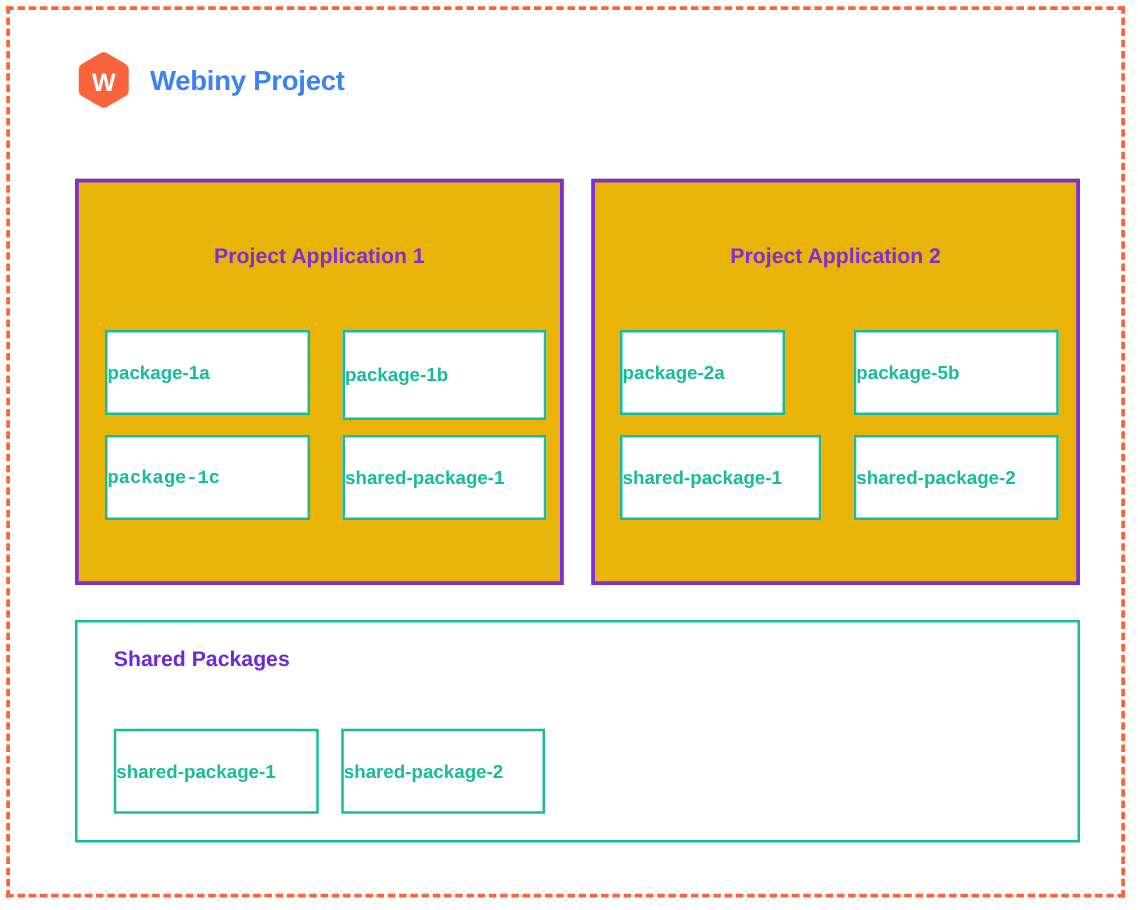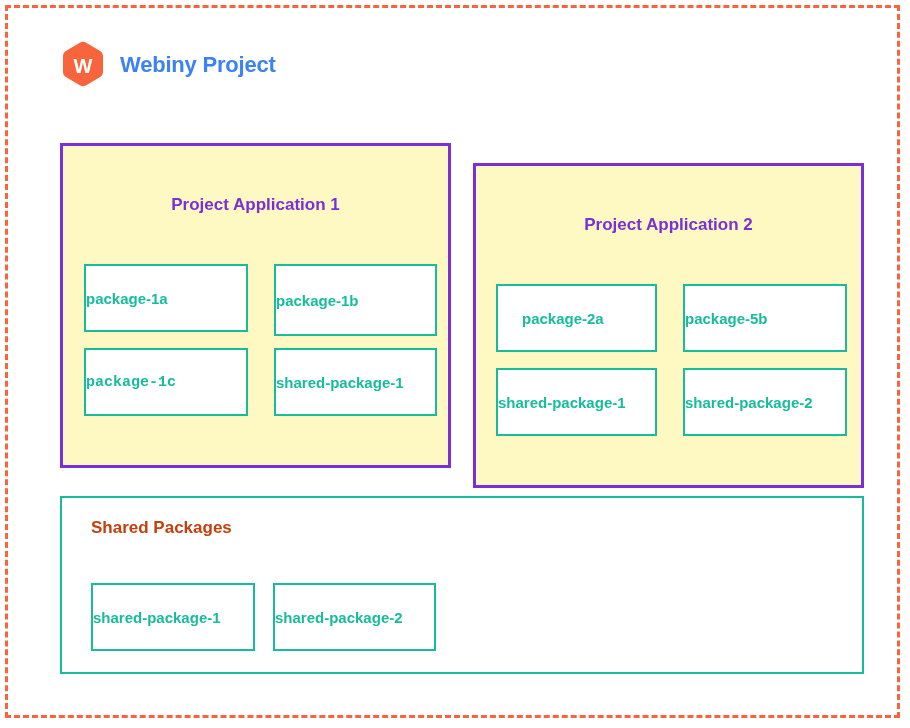--- a/index.html
+++ b/index.html
@@ -46,24 +46,24 @@
     color: #3b82f6;
     letter-spacing: -0.2px;
     white-space: nowrap;
   }
 
   
   .app-container {
     position: absolute;
     box-sizing: border-box;
     border: 3px solid #7b2fd4;
-    background: #fef9c3;
+    background: #eab308;
   }
   #app-container-1 { left: 52px;  top: 135px; width: 391px; height: 325px; }
-  #app-container-2 { left: 465px; top: 135px; width: 391px; height: 325px; margin-top: 20px; }
+  #app-container-2 { left: 465px; top: 135px; width: 391px; height: 325px; }
 
   .app-title {
     position: absolute;
     left: 0;
     right: 0;
     top: 49px;
     text-align: center;
     font-size: 17px;
     font-weight: bold;
     color: #7b2fd4;
@@ -85,21 +85,21 @@
     white-space: nowrap;
   }
 
   
   #app1-pkg-0 { left: 21px;  top: 118px; width: 164px; height: 68px; }
   #app1-pkg-1 { left: 211px; top: 118px; width: 163px; height: 72px; }
   #app1-pkg-2 { left: 21px;  top: 202px; width: 164px; height: 68px; font-family: Liberation Mono, monospace; }
   #app1-pkg-3 { left: 211px; top: 202px; width: 163px; height: 68px; }
 
   
-  #app2-pkg-0 { left: 20px;  top: 118px; width: 161px; height: 68px; padding-left: 24px; }
+  #app2-pkg-0 { left: 20px;  top: 118px; width: 132px; height: 68px; }
   #app2-pkg-1 { left: 207px; top: 118px; width: 164px; height: 68px; }
   #app2-pkg-2 { left: 20px;  top: 202px; width: 161px; height: 68px; }
   #app2-pkg-3 { left: 207px; top: 202px; width: 164px; height: 68px; }
 
   
   #shared-packages-container {
     position: absolute;
     left: 52px;
     top: 488px;
     width: 804px;
@@ -107,21 +107,21 @@
     box-sizing: border-box;
     border: 2px solid #18bc9c;
     background: #ffffff;
   }
   #shared-packages-title {
     position: absolute;
     left: 29px;
     top: 20px;
     font-size: 17px;
     font-weight: bold;
-    color: #c2410c;
+    color: #6d28d9;
   }
   #shared-pkg-0 { left: 29px;  top: 85px; width: 164px; height: 68px; }
   #shared-pkg-1 { left: 211px; top: 85px; width: 163px; height: 68px; }
 </style>
 </head>
 <body>
 
 <div id="project-boundary">
 
   <div id="brand-header">

